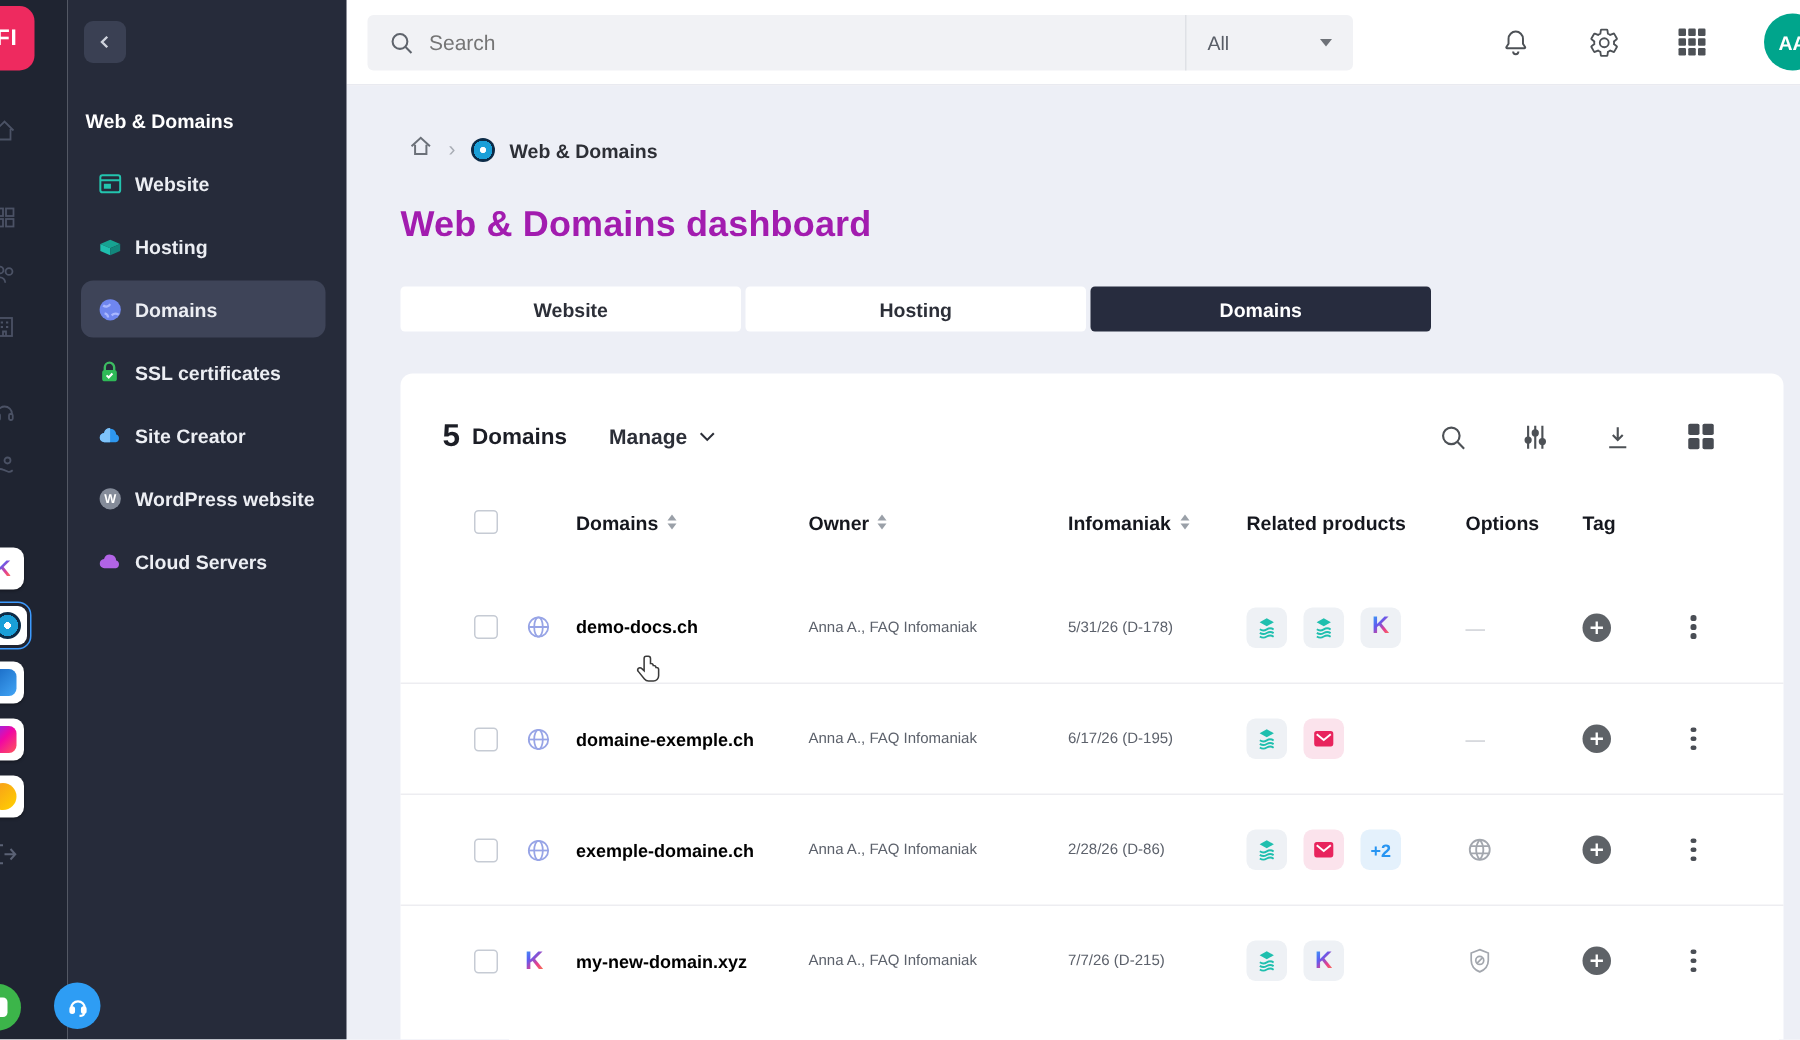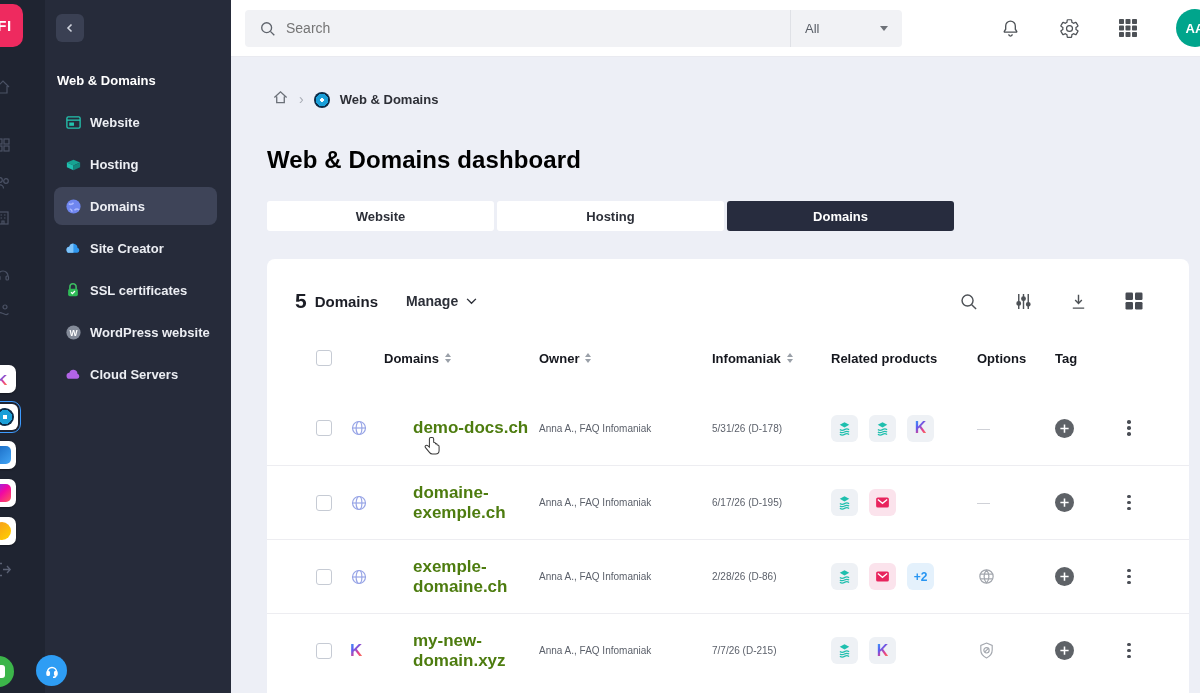--- a/index.html
+++ b/index.html
@@ -61,21 +61,21 @@
                 border-top:5.5px solid #6e7278; }
   .topbar-right { margin-left:auto; display:flex; align-items:center; gap:38px; }
   .tb-icon { display:flex; cursor:pointer; }
   .avatar { width:38px; height:38px; border-radius:50%; background:#00a58c; color:#fff; font-size:13px;
             font-weight:700; display:flex; align-items:center; justify-content:center; margin-right:-14px; flex:0 0 38px; }
 
   .content { flex:1; padding-left:36px; overflow:hidden; }
   .breadcrumb { margin-top:32px; padding-left:5px; display:flex; align-items:center; gap:10px; }
   .bc-label { font-size:13px; font-weight:700; color:#2d2f36; }
   .bc-sep { color:#a9adb5; font-size:14px; margin-top:-2px; }
-  .page-title { margin-top:36px; font-size:24px; font-weight:700; color:#000000; letter-spacing:.1px; }
+  .page-title { margin-top:25px; font-size:24px; font-weight:700; color:#a21caf; letter-spacing:.1px; }
 
   .tabs { margin-top:27px; margin-right:16px; display:grid; grid-template-columns:repeat(4,1fr); gap:3px; }
   .tab { height:30px; background:#fff; border-radius:3px; display:flex; align-items:center; justify-content:center;
          font-size:13px; font-weight:600; color:#2c2f38; cursor:pointer; }
   .tab.active { background:#272c3e; color:#fff; }
 
   .card { margin-top:28px; margin-right:11px; background:#fff; border-radius:8px; min-height:460px; }
   .toolbar { display:flex; align-items:center; padding:30px 45px 0 28px; }
   .count { font-size:21px; font-weight:600; color:#1c1e26; }
   .count-label { margin-left:8px; font-size:15px; font-weight:600; color:#1c1e26; }
@@ -93,21 +93,21 @@
   .sort { display:inline-flex; flex-direction:column; gap:2px; margin-left:6px; }
   .sort i { width:0; height:0; border-left:3.5px solid transparent; border-right:3.5px solid transparent; }
   .sort .up { border-bottom:4px solid #9aa0a8; }
   .sort .dn { border-top:4px solid #9aa0a8; }
   .tbody { margin-top:18px; }
   .trow { height:74px; }
   .trow + .trow { border-top:1px solid #ededf1; }
   .cb { width:16px; height:16px; border:1.5px solid #c6cbd4; border-radius:3px; background:#fff; cursor:pointer; }
   .row-icon { display:flex; align-items:center; }
   .row-icon .kmark { font-size:17px; }
-  .domain { font-size:17px; font-weight:600; color:#4d7c0f; cursor:pointer;margin-left:29px; }
+  .domain { font-size:12px; font-weight:600; color:#000000; cursor:pointer; }
   .owner, .exp { font-size:10px; color:#5c616b; }
   .products { display:flex; gap:11px; align-items:center; }
   .chip { width:27px; height:27px; border-radius:6px; background:#eef1f5; display:flex; align-items:center;
           justify-content:center; cursor:pointer; }
   .chip-mail { background:#fbe3ec; }
   .chip-plus { background:#e4f1fc; color:#2795f2; font-size:12px; font-weight:600; }
   .opt-dash { color:#c9ccd2; font-size:13px; }
   .options { display:flex; align-items:center; }
   .tagcell { display:flex; }
   .tag-btn { width:19px; height:19px; border-radius:50%; background:#5e6267; border:none; display:flex;
@@ -226,36 +226,36 @@
         <span class="nav-ic">
           <svg width="17" height="17" viewBox="0 0 18 18">
               <circle cx="9" cy="9" r="7.5" fill="#6f86ef"></circle>
               <path d="M4 6c2 1.5 4 .5 5-1M10 13c1.5-1.5 3.5-1.5 5-.5M5 11.5c1.5.5 2.5 1.5 2.5 3" stroke="#a9b7ff" stroke-width="1.6" fill="none"></path>
             </svg>
           </span>
         <span>Domains</span>
       </div>
       <div class="nav-item">
         <span class="nav-ic">
-          <svg width="17" height="17" viewBox="0 0 18 18">
-              <path d="M5 13.5a3.2 3.2 0 0 1-.4-6.4 4.4 4.4 0 0 1 8.6 1A2.8 2.8 0 0 1 13 13.5z" fill="#2e97ef"></path>
-              <path d="M5 13.5a3.2 3.2 0 0 1-.4-6.4 4.4 4.4 0 0 1 4.3-3.5v9.9z" fill="#7ec3f9"></path>
-            </svg>
-          </span>
-        <span>Site Creator</span>
-      </div>
-      <div class="nav-item">
-        <span class="nav-ic">
           <svg width="16" height="16" viewBox="0 0 18 18">
               <path d="M5.5 8V5.5a3.5 3.5 0 0 1 7 0V8" stroke="#3dbb61" stroke-width="1.8" fill="none"></path>
               <rect x="3.5" y="7.5" width="11" height="8.5" rx="2" fill="#2fba57"></rect>
               <path d="M6.8 11.5l1.6 1.6 2.8-3" stroke="#fff" stroke-width="1.5" fill="none"></path>
             </svg>
           </span>
         <span>SSL certificates</span>
+      </div>
+      <div class="nav-item">
+        <span class="nav-ic">
+          <svg width="17" height="17" viewBox="0 0 18 18">
+              <path d="M5 13.5a3.2 3.2 0 0 1-.4-6.4 4.4 4.4 0 0 1 8.6 1A2.8 2.8 0 0 1 13 13.5z" fill="#2e97ef"></path>
+              <path d="M5 13.5a3.2 3.2 0 0 1-.4-6.4 4.4 4.4 0 0 1 4.3-3.5v9.9z" fill="#7ec3f9"></path>
+            </svg>
+          </span>
+        <span>Site Creator</span>
       </div>
       <div class="nav-item">
         <span class="nav-ic">
           <svg width="17" height="17" viewBox="0 0 18 18">
               <circle cx="9" cy="9" r="7.5" fill="#848b99"></circle>
               <text x="9" y="12.2" text-anchor="middle" font-size="9" font-weight="bold" fill="#fff" font-family="Liberation Sans, sans-serif">W</text>
             </svg>
           </span>
         <span>WordPress website</span>
       </div>

